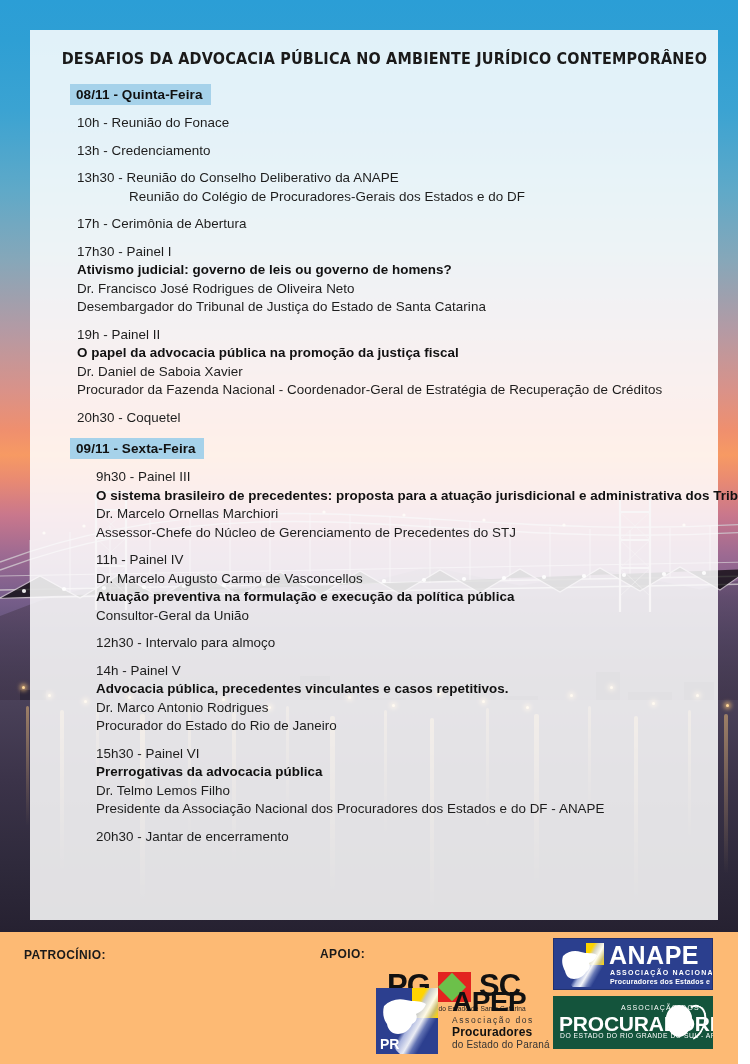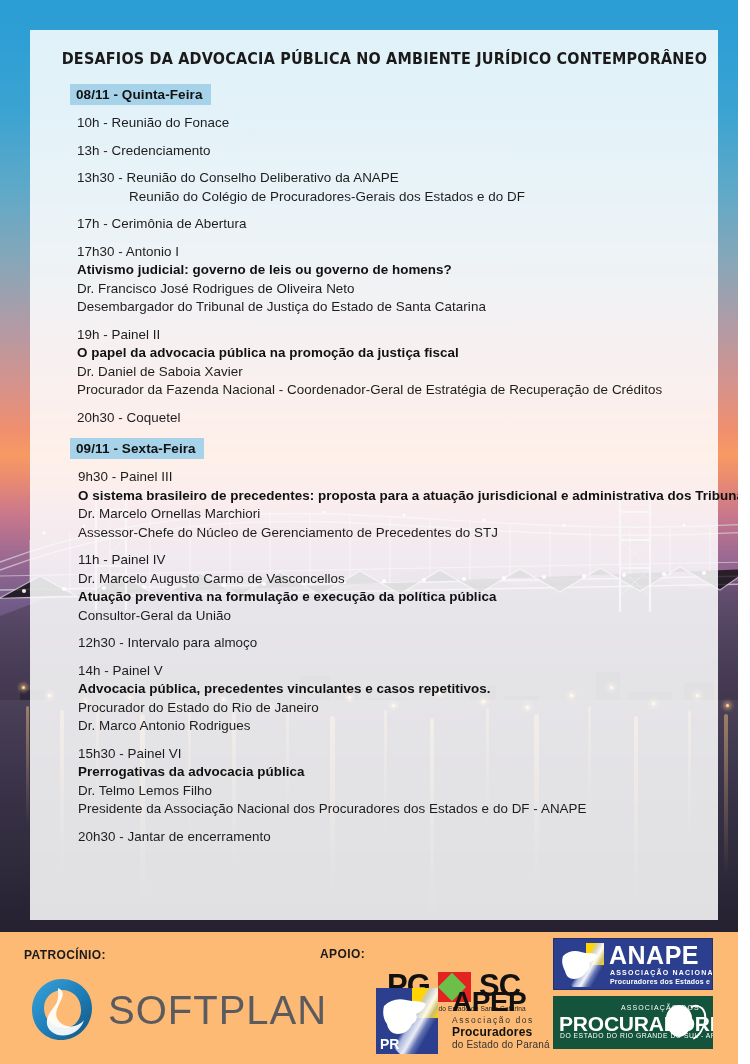--- a/index.html
+++ b/index.html
@@ -94,21 +94,21 @@
     background:#a6d2ea;
     color:#111111;
     font-weight:bold;
     font-size:13.5px;
     padding:3px 8px 3px 6px;
     margin:2px 0 9px 18px;
     letter-spacing:.1px;
   }
 
   .block { margin:0 0 0 25px; }
-  .block.indent-b { margin-left:26px; }
+  .block.indent-b { margin-left:44px; }
   .line {
     font-size:13.4px;
     line-height:18.5px;
     color:#1d1d1d;
     white-space:nowrap;
     letter-spacing:.05px;
   }
   .line.bold { font-weight:bold; color:#111111; }
   .line.sub2 { padding-left:52px; }
   .gap { height:9px; }
@@ -386,21 +386,21 @@
       <div id="schedule-root"><div class="day-badge">08/11 - Quinta-Feira</div><div class="block">
             <div class="line">10h - Reunião do Fonace</div>
           </div><div class="gap"></div><div class="block">
             <div class="line">13h - Credenciamento</div>
           </div><div class="gap"></div><div class="block">
             <div class="line">13h30 - Reunião do Conselho Deliberativo da ANAPE</div>
             <div class="line sub2">Reunião do Colégio de Procuradores-Gerais dos Estados e do DF</div>
           </div><div class="gap"></div><div class="block">
             <div class="line">17h - Cerimônia de Abertura</div>
           </div><div class="gap"></div><div class="block">
-            <div class="line">17h30 - Antonio I</div>
+            <div class="line">17h30 - Painel I</div>
             <div class="line bold">Ativismo judicial: governo de leis ou governo de homens?</div>
             <div class="line">Dr. Francisco José Rodrigues de Oliveira Neto</div>
             <div class="line">Desembargador do Tribunal de Justiça do Estado de Santa Catarina</div>
           </div><div class="gap"></div><div class="block">
             <div class="line">19h - Painel II</div>
             <div class="line bold">O papel da advocacia pública na promoção da justiça fiscal</div>
             <div class="line">Dr. Daniel de Saboia Xavier</div>
             <div class="line">Procurador da Fazenda Nacional - Coordenador-Geral de Estratégia de Recuperação de Créditos</div>
           </div><div class="gap"></div><div class="block">
             <div class="line">20h30 - Coquetel</div>
@@ -412,55 +412,38 @@
           </div><div class="gap"></div><div class="block indent-b">
             <div class="line">11h - Painel IV</div>
             <div class="line">Dr. Marcelo Augusto Carmo de Vasconcellos</div>
             <div class="line bold">Atuação preventiva na formulação e execução da política pública</div>
             <div class="line">Consultor-Geral da União</div>
           </div><div class="gap"></div><div class="block indent-b">
             <div class="line">12h30 - Intervalo para almoço</div>
           </div><div class="gap"></div><div class="block indent-b">
             <div class="line">14h - Painel V</div>
             <div class="line bold">Advocacia pública, precedentes vinculantes e casos repetitivos.</div>
+            <div class="line">Dr. Marco Antonio Rodrigues</div>
             <div class="line">Procurador do Estado do Rio de Janeiro</div>
-            <div class="line">Dr. Marco Antonio Rodrigues</div>
           </div><div class="gap"></div><div class="block indent-b">
             <div class="line">15h30 - Painel VI</div>
             <div class="line bold">Prerrogativas da advocacia pública</div>
             <div class="line">Dr. Telmo Lemos Filho</div>
             <div class="line">Presidente da Associação Nacional dos Procuradores dos Estados e do DF - ANAPE</div>
           </div><div class="gap"></div><div class="block indent-b">
             <div class="line">20h30 - Jantar de encerramento</div>
           </div></div>
     </div>
   </div>
 
   <div class="footer">
 
     <div class="f-label f-patro">PATROCÍNIO:</div>
     <div class="f-label f-apoio">APOIO:</div>
 
-    <div class="softplan">
-      <div class="sp-mark">
-        <svg width="68" height="68" viewBox="0 0 68 68">
-          <defs>
-            <linearGradient id="spg" x1="0" y1="0" x2="1" y2="1">
-              <stop offset="0%" stop-color="#3aa3dd"></stop>
-                <stop offset="55%" stop-color="#1d7cb5"></stop>
-              <stop offset="100%" stop-color="#13527d"></stop>
-            </linearGradient>
-          </defs>
-          <path d="M34 3 C50 3 64 15 64 32 C64 50 50 64 33 64 C16 64 4 50 4 34 C4 16 18 3 34 3 Z
-                   M34 14 C24 14 16 22 16 32 C16 44 26 52 36 52 C46 52 53 44 53 34 C53 22 45 14 34 14 Z" fill="url(#spg)"></path>
-          <path d="M30 12 C44 18 22 32 30 44 C36 53 50 52 56 44 C52 58 34 64 24 56 C12 46 24 34 28 28 C31 23 30 16 30 12 Z" fill="#ffffff" opacity=".92"></path>
-        </svg>
-      </div>
-      <div class="sp-word">SOFTPLAN</div>
-    </div>
 
     <div class="pge">
       <div class="pge-row">
         <span class="pge-t pge-pg">PG</span>
         <span class="pge-ebox">
           <span class="pge-ebar" style="left:0;top:0;width:33px;height:5px;background:#e3231f;"></span>
         </span>
         <span class="pge-dia"></span>
         <span class="pge-t pge-sc">SC</span>
       </div>

